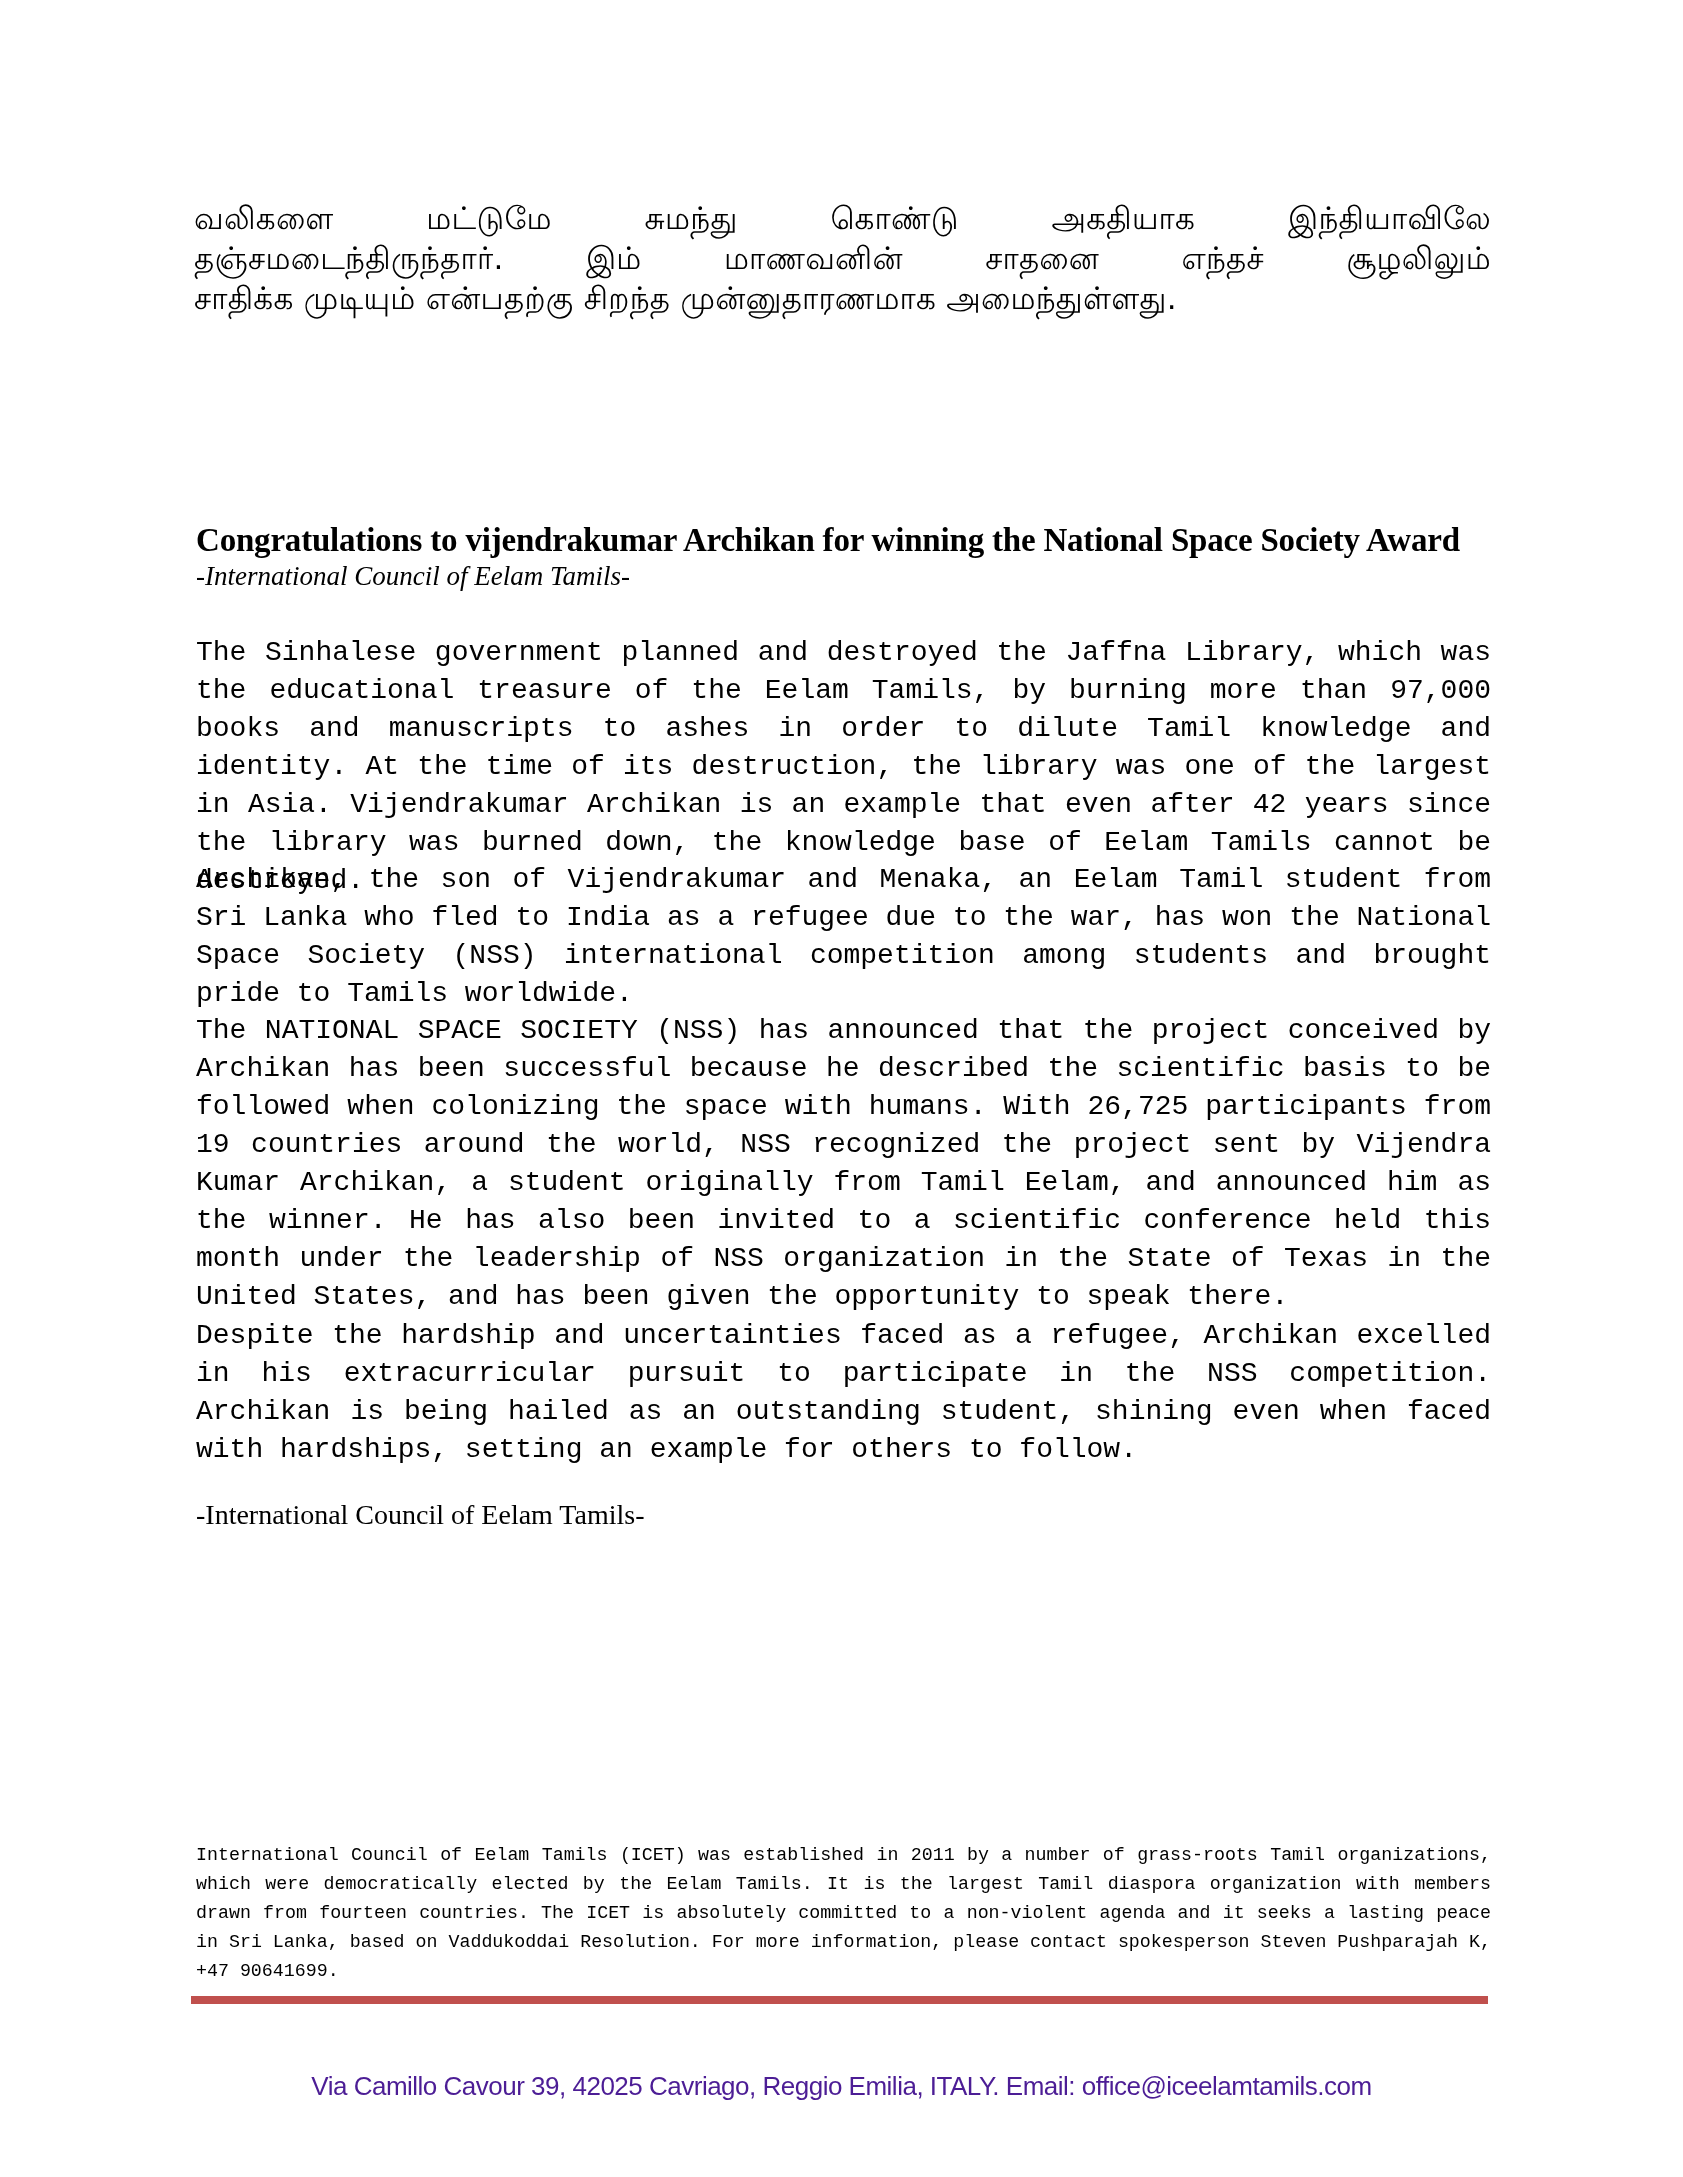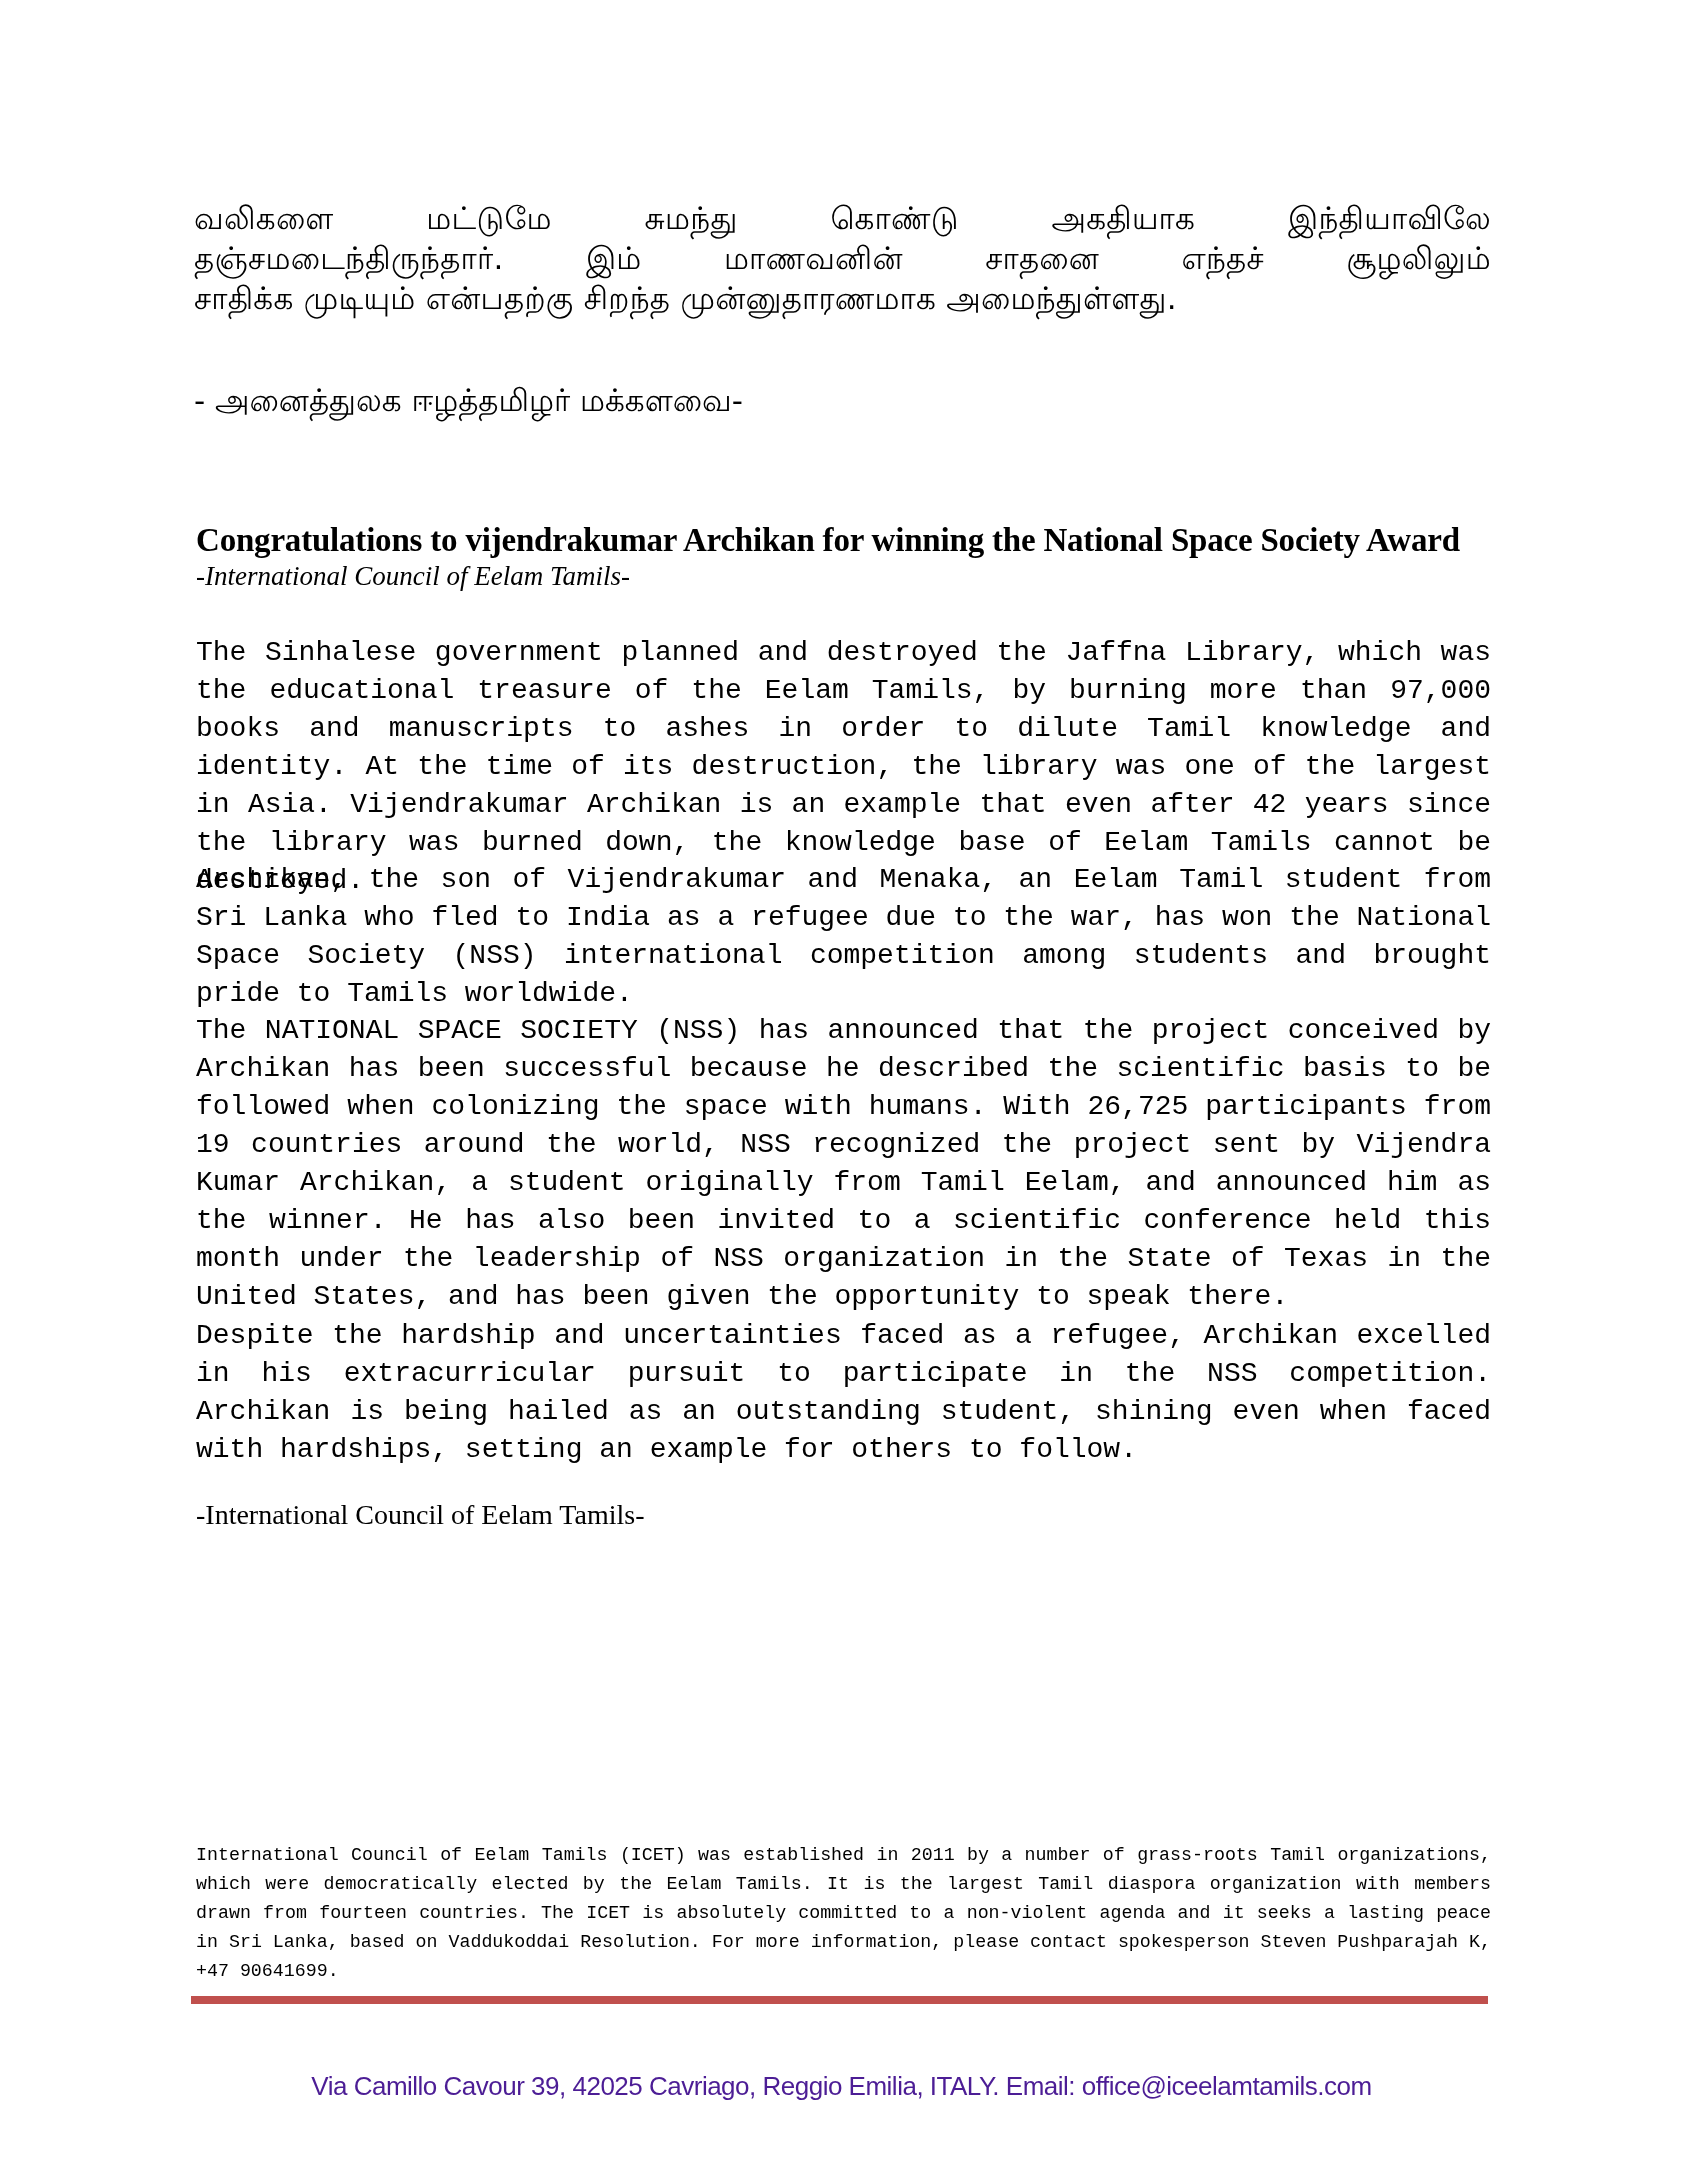--- a/index.html
+++ b/index.html
@@ -65,21 +65,20 @@
 <body>
 
 <div class="page">
 
   <div class="tamil-block">
     <span class="tline">வலிகளை மட்டுமே சுமந்து கொண்டு  அகதியாக இந்தியாவிலே</span>
     <span class="tline">தஞ்சமடைந்திருந்தார். இம் மாணவனின் சாதனை எந்தச் சூழலிலும்</span>
     <span class="tline last">சாதிக்க முடியும் என்பதற்கு சிறந்த முன்னுதாரணமாக அமைந்துள்ளது.</span>
   </div>
 
-  <div class="tamil-sign">- அனைத்துலக ஈழத்தமிழர் மக்களவை-</div>
 
   <div class="headline">Congratulations to vijendrakumar Archikan for winning the National Space Society Award</div>
   <div class="subhead">-International Council of Eelam Tamils-</div>
 
   <p class="para p1" style="margin:0">The Sinhalese government planned and destroyed the Jaffna Library, which was the educational treasure of the Eelam Tamils, by burning more than 97,000 books and manuscripts to ashes in order to dilute Tamil knowledge and identity. At the time of its destruction, the library was one of the largest in Asia. Vijendrakumar Archikan is an example that even after 42 years since the library was burned down, the knowledge base of Eelam Tamils cannot be destroyed.</p>
   <p class="para p2" style="margin:0">Archikan, the son of Vijendrakumar and Menaka, an Eelam Tamil student from Sri Lanka who fled to India as a refugee due to the war, has won the National Space Society (NSS) international competition among students and brought pride to Tamils worldwide.</p>
   <p class="para p3" style="margin:0">The NATIONAL SPACE SOCIETY (NSS) has announced that the project conceived by Archikan has been successful because he described the scientific basis to be followed when colonizing the space with humans. With 26,725 participants from 19 countries around the world, NSS recognized the project sent by Vijendra Kumar Archikan, a student originally from Tamil Eelam, and announced him as the winner. He has also been invited to a scientific conference held this month under the leadership of NSS organization in the State of Texas in the United States, and has been given the opportunity to speak there.</p>
   <p class="para p4" style="margin:0">Despite the hardship and uncertainties faced as a refugee, Archikan excelled in his extracurricular pursuit to participate in the NSS competition. Archikan is being hailed as an outstanding student, shining even when faced with hardships, setting an example for others to follow.</p>
 
   <div class="sign-en">-International Council of Eelam Tamils-</div>

